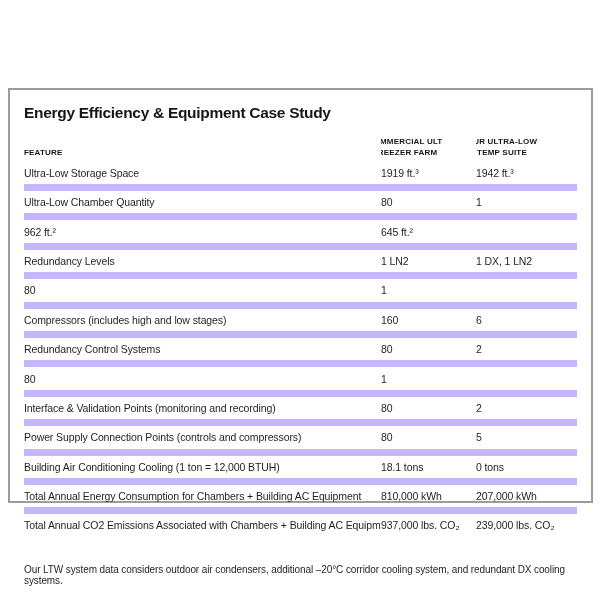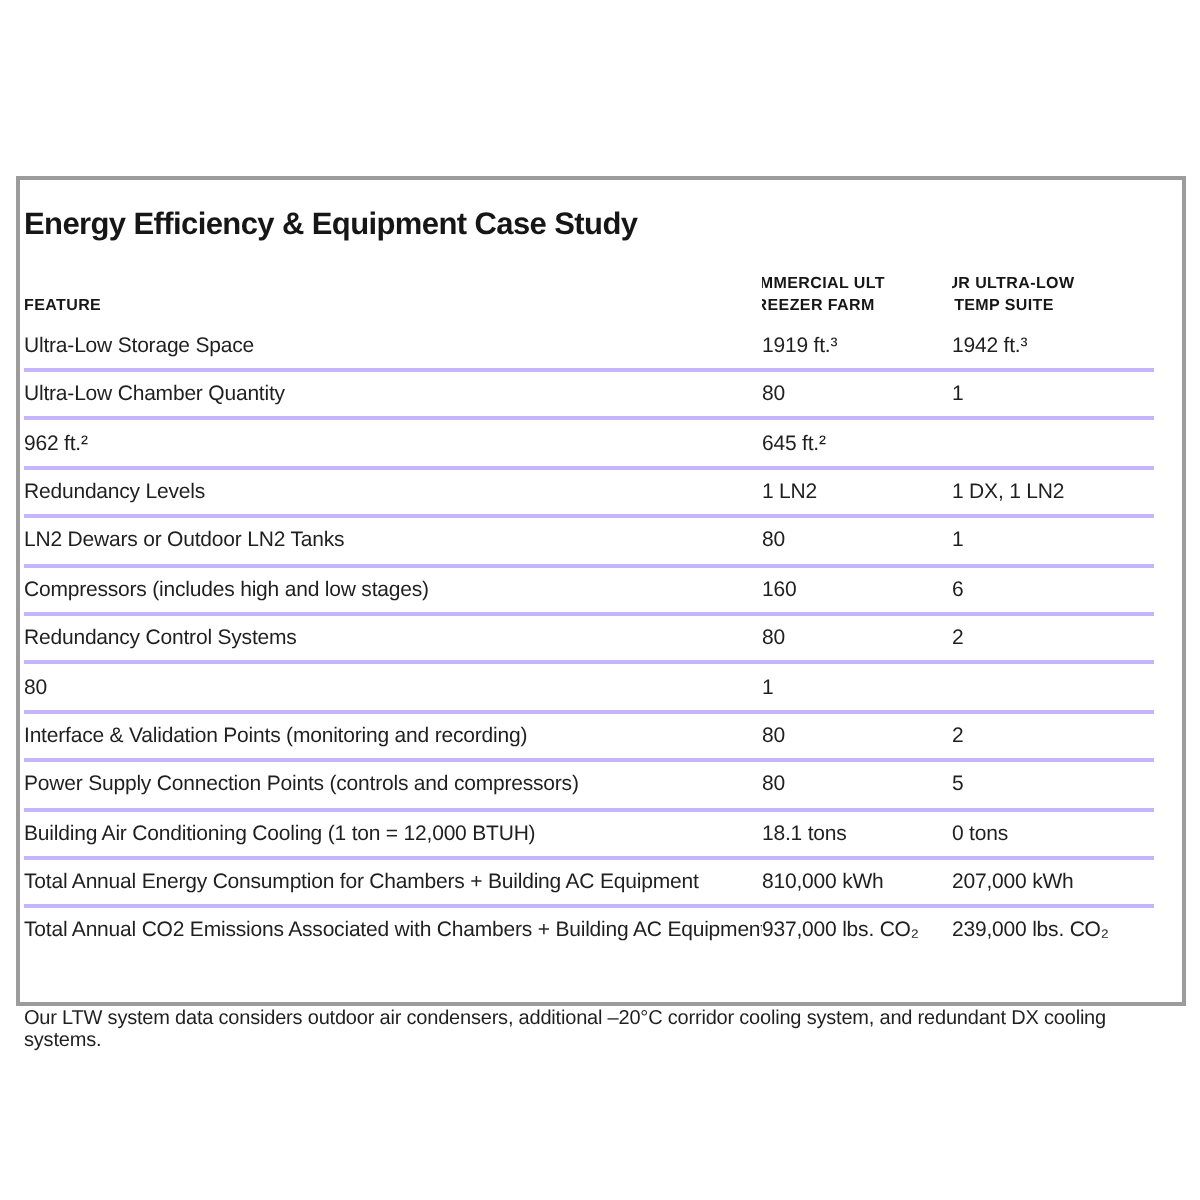--- a/index.html
+++ b/index.html
@@ -15,21 +15,21 @@
     position: absolute;
     left: 8px;
     top: 88px;
     width: 585px;
     height: 415px;
     box-sizing: border-box;
     border: 2px solid #9c9c9c;
     background: #ffffff;
   }
   .card-inner {
-    padding: 13px 14px 0 2px;
+    padding: 13px 14px 0 14px;
     color: #1a1a1a;
   }
   .title {
     font-size: 15.5px;
     font-weight: bold;
     letter-spacing: -0.3px;
     color: #161616;
     margin: 1px 0 0 0;
   }
   .grid3 {
@@ -49,21 +49,21 @@
     display: inline-block;
     width: 80px;
     text-align: center;
   }
   .thead .c2 .hcell-center { margin-left: -16px; }
   .thead .c3 .hcell-center { margin-left: -14px; }
   .rows { margin-top: 3px; }
   .row {
     height: 22.4px;
     align-items: center;
-    border-bottom: 2px solid #c4b5fd;
+    border-bottom: 7px solid #c4b5fd;
     font-size: 10.5px;
     letter-spacing: -0.1px;
     color: #1f1f1f;
   }
   .row:last-child { border-bottom: none; }
   .cell { white-space: nowrap; overflow: hidden; }
   .footnote {
     font-size: 10px;
     letter-spacing: -0.1px;
     color: #1f1f1f;
@@ -101,21 +101,20 @@
       <div class="grid3 row">
         <div class="cell">962 ft.²</div>
         <div class="cell">645 ft.²</div>
       </div>
       <div class="grid3 row">
         <div class="cell">Redundancy Levels</div>
         <div class="cell">1 LN2</div>
         <div class="cell">1 DX, 1 LN2</div>
       </div>
       <div class="grid3 row">
-        <div class="cell">LN2 Dewars or Outdoor LN2 Tanks</div>
         <div class="cell">80</div>
         <div class="cell">1</div>
       </div>
       <div class="grid3 row">
         <div class="cell">Compressors (includes high and low stages)</div>
         <div class="cell">160</div>
         <div class="cell">6</div>
       </div>
       <div class="grid3 row">
         <div class="cell">Redundancy Control Systems</div>

